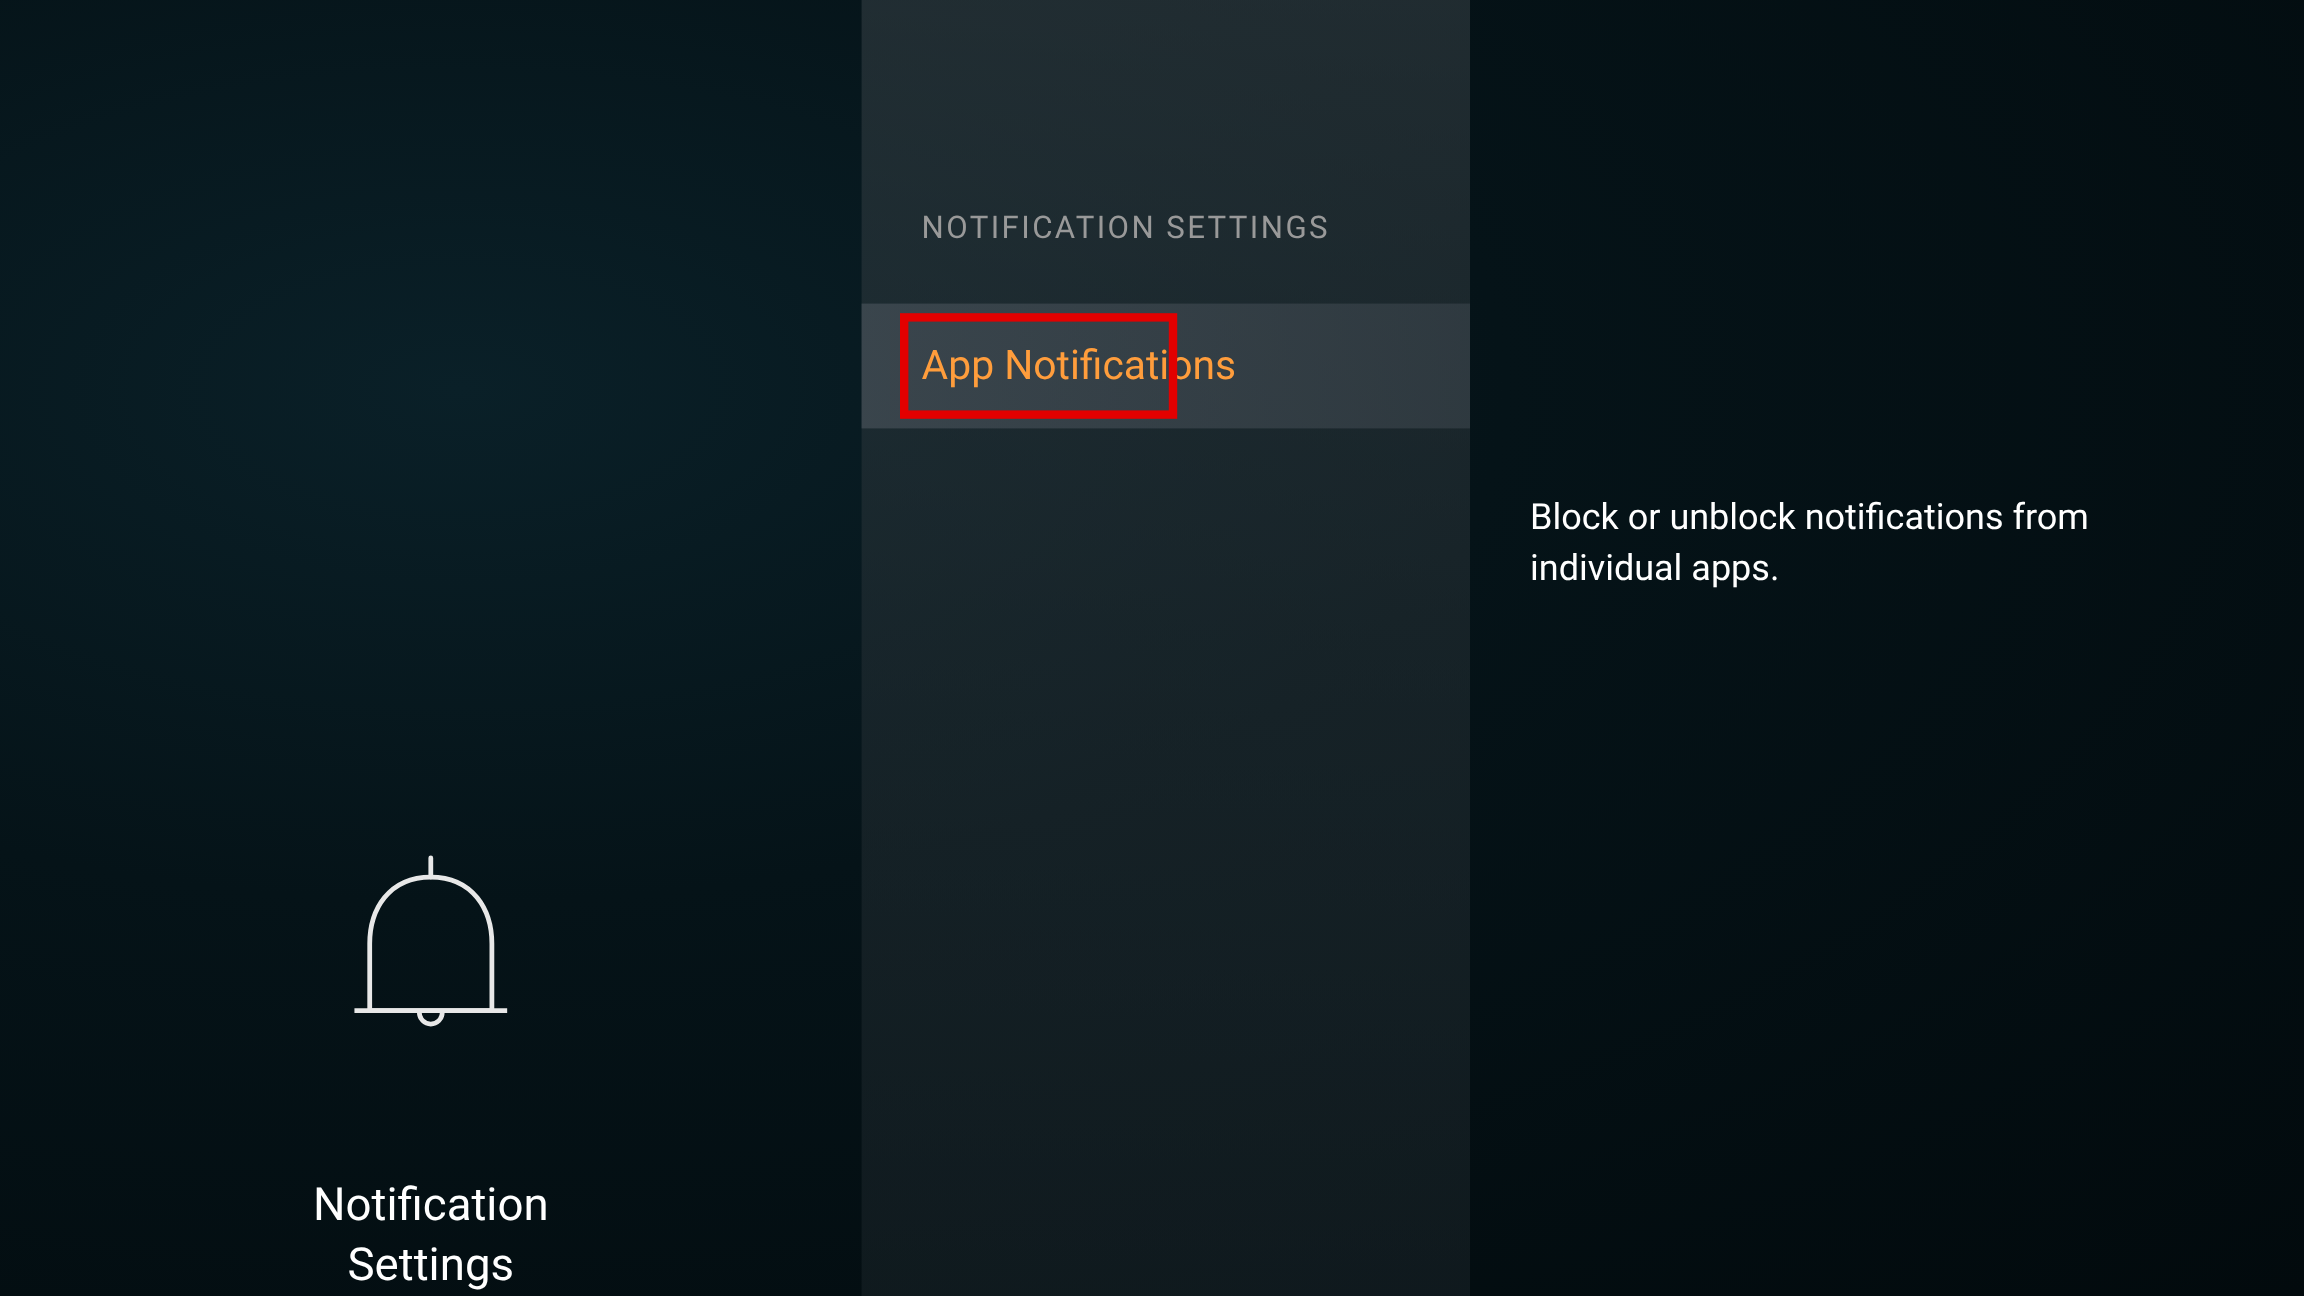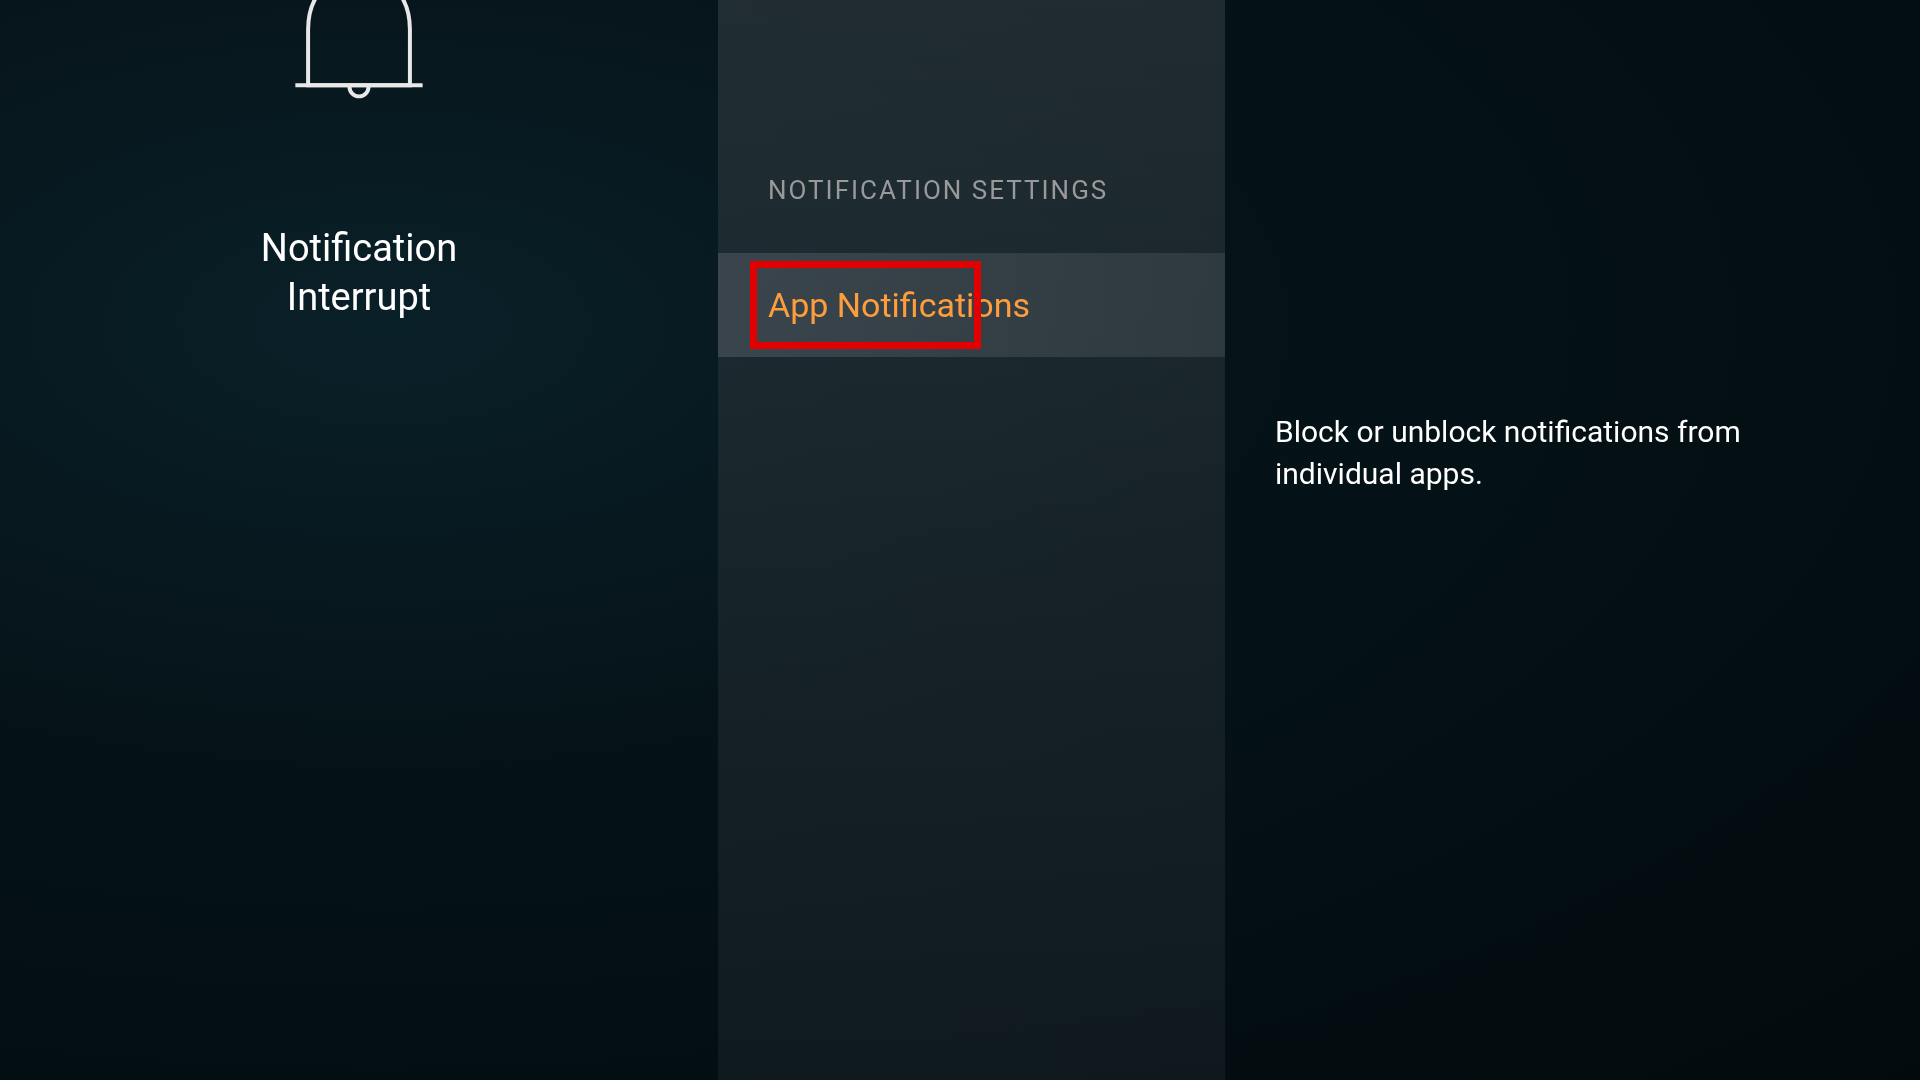--- a/index.html
+++ b/index.html
@@ -17,21 +17,21 @@
       overflow: hidden;
       display: flex;
     }
     
     .left-panel {
       width: 718px;
       height: 100%;
       display: flex;
       flex-direction: column;
       align-items: center;
-      justify-content: flex-start;
+      justify-content: flex-end;
       position: relative;
     }
     
     .bell-icon-wrapper {
       display: flex;
       flex-direction: column;
       align-items: center;
       margin-top: -50px;
     }
     
@@ -132,21 +132,21 @@
     <div class="bell-icon">
       <svg viewBox="0 0 100 110">
         <path d="M 50 5 L 50 15" stroke-linecap="round"></path>
         <path d="M 50 15 C 28 15, 18 32, 18 50 L 18 85 L 82 85 L 82 50 C 82 32, 72 15, 50 15 Z"></path>
         <line x1="10" y1="85" x2="90" y2="85"></line>
         <path d="M 44 86 A 6 6 0 0 0 56 86"></path>
       </svg>
     </div>
     <div class="page-title">
       <span>Notification</span><br>
-      <span>Interrupt</span>
+      <span>Settings</span>
     </div>
   </div>
 </div>
 
 <div class="middle-panel">
   <div class="section-header">NOTIFICATION SETTINGS</div>
 
 
   <div class="menu-item selected">
     <div class="menu-item-title">App Notifications</div>

